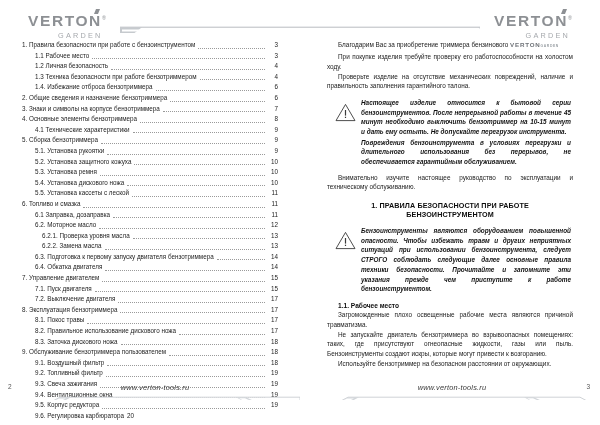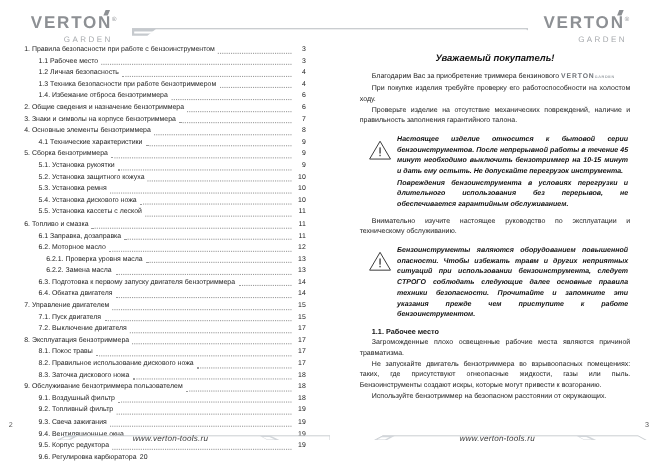--- a/index.html
+++ b/index.html
@@ -218,21 +218,21 @@
   .footer-rule {
     position: absolute;
     top: 7px;
     height: 10px;
     overflow: hidden;
   }
   .fr-left  { left: 0; right: 0; }
   .fr-right { left: 0; right: 0; }
   .site {
     position: absolute;
-    top: 11px;
+    top: 0;
     left: 0; right: 0;
     text-align: center;
     font-style: italic;
     font-size: 7.4px;
     color: #3a3a3a;
     letter-spacing: 0.2px;
   }
   .site-left { padding-left: 10px; }
   .site-right { padding-left: 4px; }
 </style>
@@ -467,21 +467,20 @@
         </svg>
       </div>
       <div class="logo-block logo-right">
         <div class="logo-word"><span>VERTON</span><span class="logo-reg">®</span><span class="acc"></span></div>
         <div class="logo-sub">GARDEN</div>
       </div>
     </div>
 
     <div class="rp-body">
 
-      <div class="greeting">Уважаемый покупатель!</div>
 
       <p class="para"><span>Благодарим Вас за приобретение триммера бензинового </span><span class="inline-logo"><span>VERTON</span><span class="tiny">GARDEN</span></span></p>
 
       <p class="para">При покупке изделия требуйте проверку его работоспособности на холостом ходу.</p>
       <p class="para">Проверьте изделие на отсутствие механических повреждений, наличие и правильность заполнения гарантийного талона.</p>
 
       <div class="warn">
         <div class="warn-icon">
           <svg width="21" height="19" viewBox="0 0 21 19">
             <path d="M10.5,1.4 L20,17.6 L1,17.6 Z" fill="none" stroke="#3a3a3a" stroke-width="0.9" stroke-linejoin="round"></path>
@@ -490,20 +489,21 @@
           </svg>
         </div>
         <div class="warn-text">
           <p>Настоящее изделие относится к бытовой серии бензоинструментов. После непрерывной работы в течение 45 минут необходимо выключить бензотриммер на 10-15 минут и дать ему остыть. Не допускайте перегрузок инструмента.</p>
           <p>Повреждения бензоинструмента в условиях перегрузки и длительного использования без перерывов, не обеспечивается гарантийным обслуживанием.</p>
         </div>
       </div>
 
       <p class="para">Внимательно изучите настоящее руководство по эксплуатации и техническому обслуживанию.</p>
 
+      <h2 class="sec-title">1. ПРАВИЛА БЕЗОПАСНОСТИ ПРИ РАБОТЕ БЕНЗОИНСТРУМЕНТОМ</h2>
 
       <div class="warn">
         <div class="warn-icon">
           <svg width="21" height="19" viewBox="0 0 21 19">
             <path d="M10.5,1.4 L20,17.6 L1,17.6 Z" fill="none" stroke="#3a3a3a" stroke-width="0.9" stroke-linejoin="round"></path>
             <rect x="9.9" y="7.0" width="1.2" height="5.6" fill="#3a3a3a"></rect>
             <rect x="9.9" y="13.7" width="1.2" height="1.3" fill="#3a3a3a"></rect>
           </svg>
         </div>
         <div class="warn-text">

